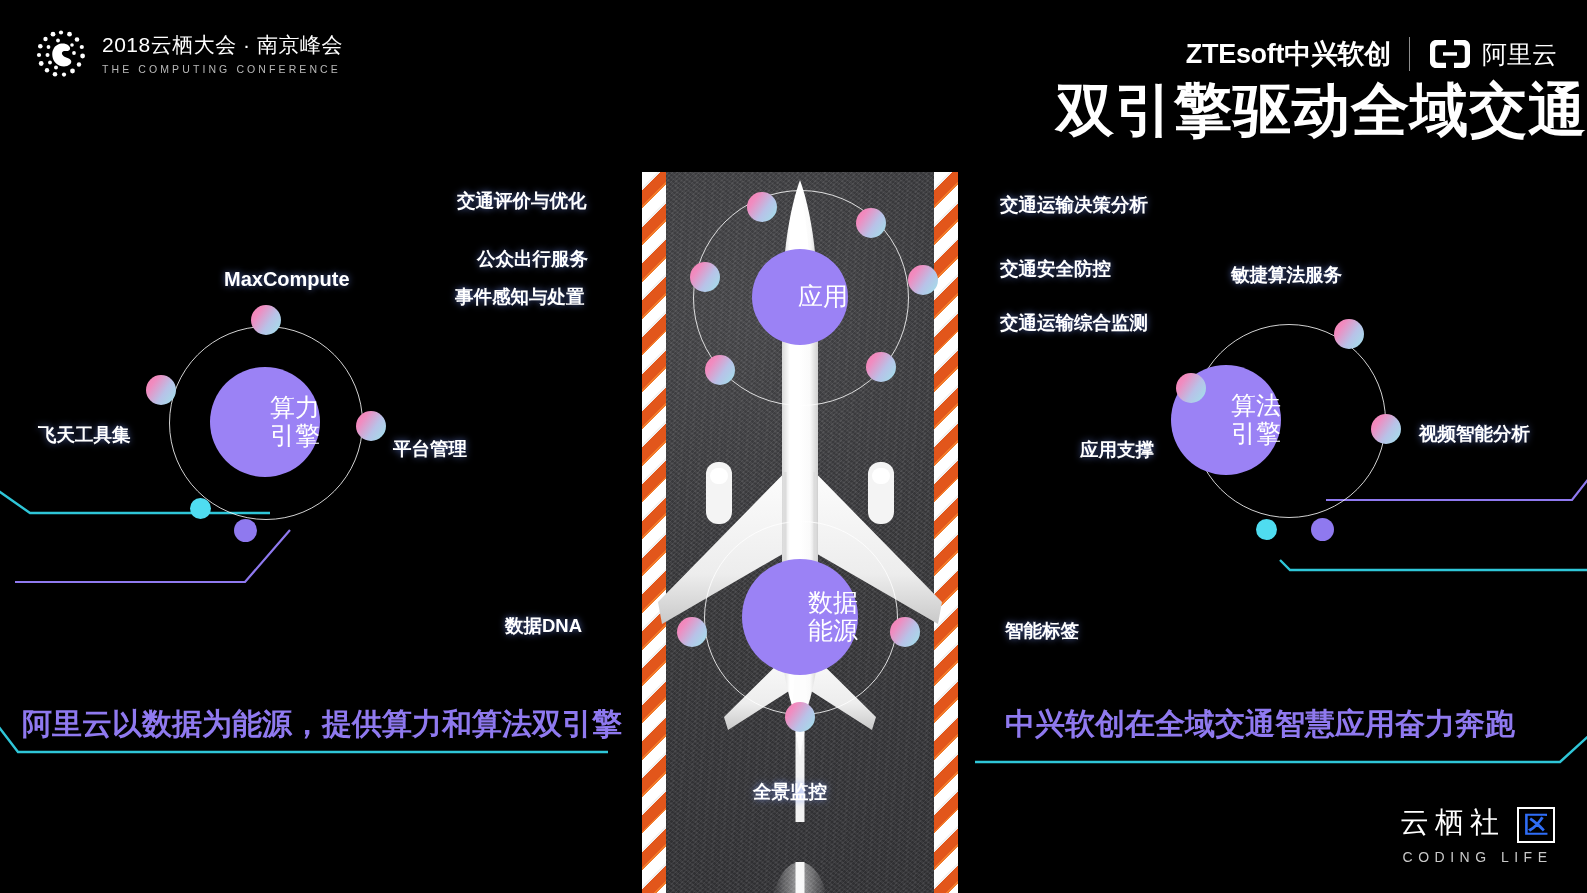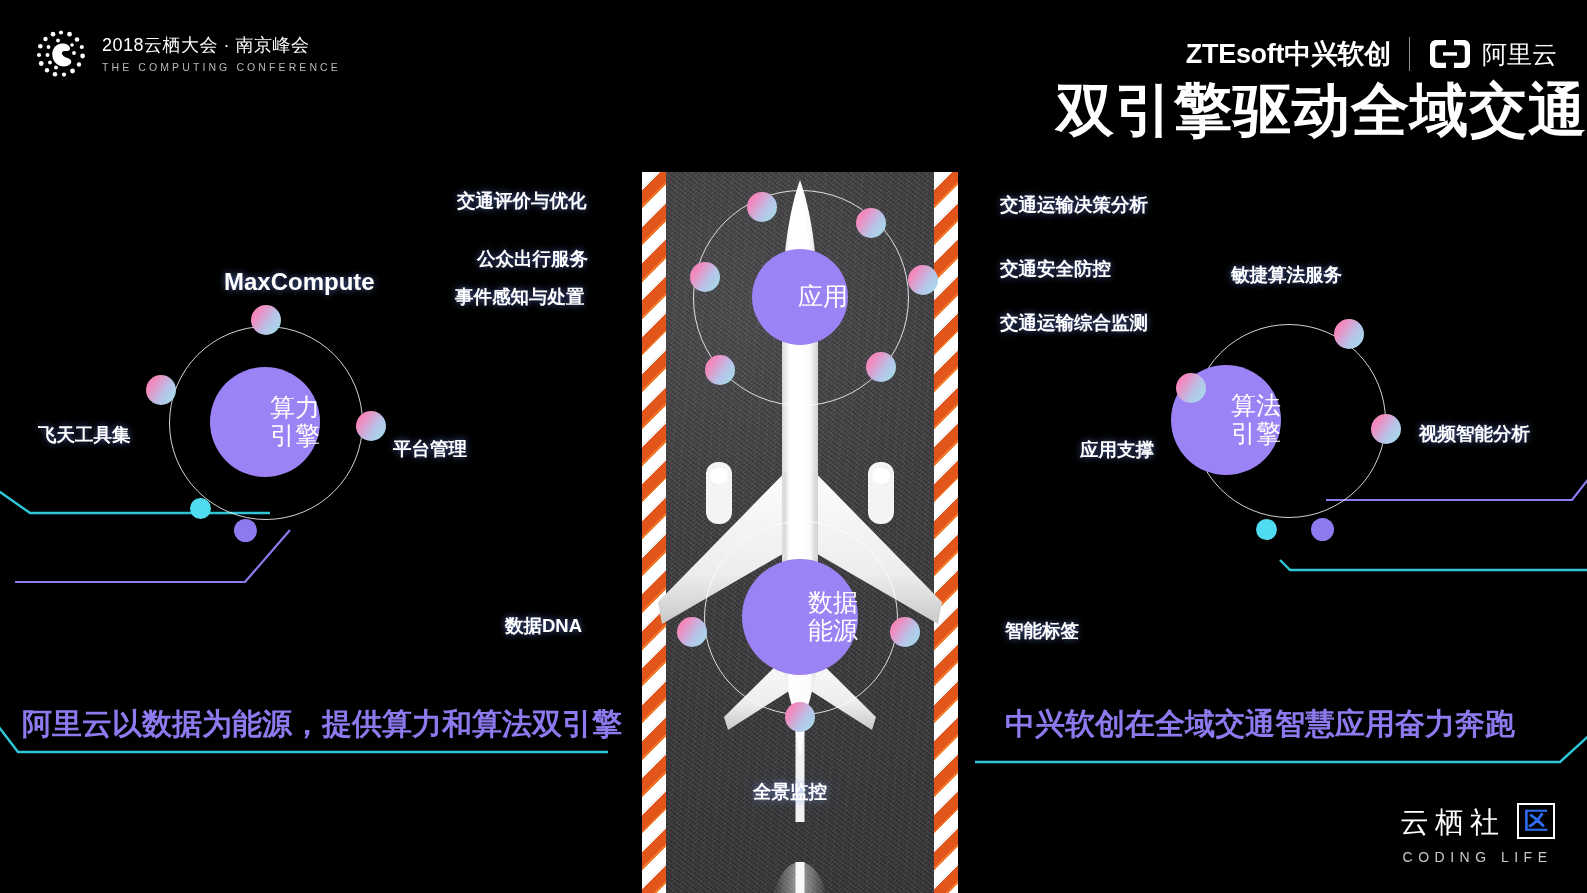--- a/index.html
+++ b/index.html
@@ -4,21 +4,21 @@
 <style>
   html,body{margin:0;padding:0;background:#000;}
   body{width:1587px;height:893px;overflow:hidden;
        font-family:"Liberation Sans","DejaVu Sans",sans-serif;color:#fff;}
   .stage{position:relative;width:1587px;height:893px;background:#000;overflow:hidden;}
 
   
   .conf-logo{position:absolute;left:34px;top:27px;display:flex;align-items:center;gap:14px;}
   .conf-mark{width:54px;height:54px;position:relative;flex:none;}
   .conf-text{display:flex;flex-direction:column;justify-content:center;}
-  .conf-cn{font-size:18px;font-weight:400;letter-spacing:.5px;color:#fff;line-height:1.15;}
+  .conf-cn{font-size:21px;font-weight:400;letter-spacing:.5px;color:#fff;line-height:1.15;}
   .conf-en{font-size:10.5px;letter-spacing:3.1px;color:#b9b9b9;margin-top:5px;}
 
   .brandbar{position:absolute;right:30px;top:36px;display:flex;align-items:center;gap:18px;}
   .zte{font-size:27px;font-weight:700;letter-spacing:-.3px;color:#fff;white-space:nowrap;}
   .vbar{width:1px;height:34px;background:#8d8d8d;}
   .ali{display:flex;align-items:center;gap:10px;}
   .ali-mark{width:44px;height:28px;position:relative;}
   .ali-txt{font-size:25px;font-weight:500;color:#fff;white-space:nowrap;}
 
   
@@ -63,21 +63,21 @@
     text-shadow:0 0 7px rgba(120,150,255,.65);}
 
   
   .conn{position:absolute;left:0;top:0;width:1587px;height:893px;pointer-events:none;}
 
   
   .tagline{position:absolute;font-size:30px;font-weight:700;color:#8f79ef;white-space:nowrap;}
 
   
   .yunqi{position:absolute;right:32px;bottom:28px;display:flex;flex-direction:column;align-items:center;}
-  .yq-row{display:flex;align-items:flex-start;gap:12px;}
+  .yq-row{display:flex;align-items:flex-end;gap:12px;}
   .yq-cn{font-size:29px;font-weight:400;letter-spacing:6px;color:#fff;}
   .yq-box{width:34px;height:32px;border:2.6px solid #fff;position:relative;display:flex;
      align-items:center;justify-content:center;}
   .yq-x{color:#2f6df6;font-size:24px;font-weight:700;line-height:1;}
   .yq-en{font-size:14px;letter-spacing:5.5px;color:#c9c9c9;margin-top:6px;}
 </style>
 </head>
 <body>
 
 <div class="stage">
@@ -200,21 +200,21 @@
     <div>
       <div>算力</div>
       <div>引擎</div>
     </div>
   </div>
   <div class="node" style="left:251px;top:305px;width:30px;height:30px;"></div>
   <div class="node" style="left:146px;top:375px;width:30px;height:30px;"></div>
   <div class="node" style="left:356px;top:411px;width:30px;height:30px;"></div>
   <div class="node cyan" style="left:190px;top:498px;width:21px;height:21px;"></div>
   <div class="node purple" style="left:234px;top:519px;width:23px;height:23px;"></div>
-  <div class="lbl" style="left:188px;top:268px;font-size:24px;padding-left:36px;">MaxCompute</div>
+  <div class="lbl" style="left:188px;top:268px;font-size:20px;padding-left:36px;">MaxCompute</div>
   <div class="lbl" style="left:38px;top:422px;">飞天工具集</div>
   <div class="lbl" style="left:393px;top:436px;">平台管理</div>
 
   <div class="orbit-ring" style="left:1192px;top:324px;width:192px;height:192px;"></div>
   <div class="core" style="left:1171px;top:365px;width:110px;height:110px;font-size:25px;">
     <div>
       <div>算法</div>
       <div>引擎</div>
     </div>
   </div>

